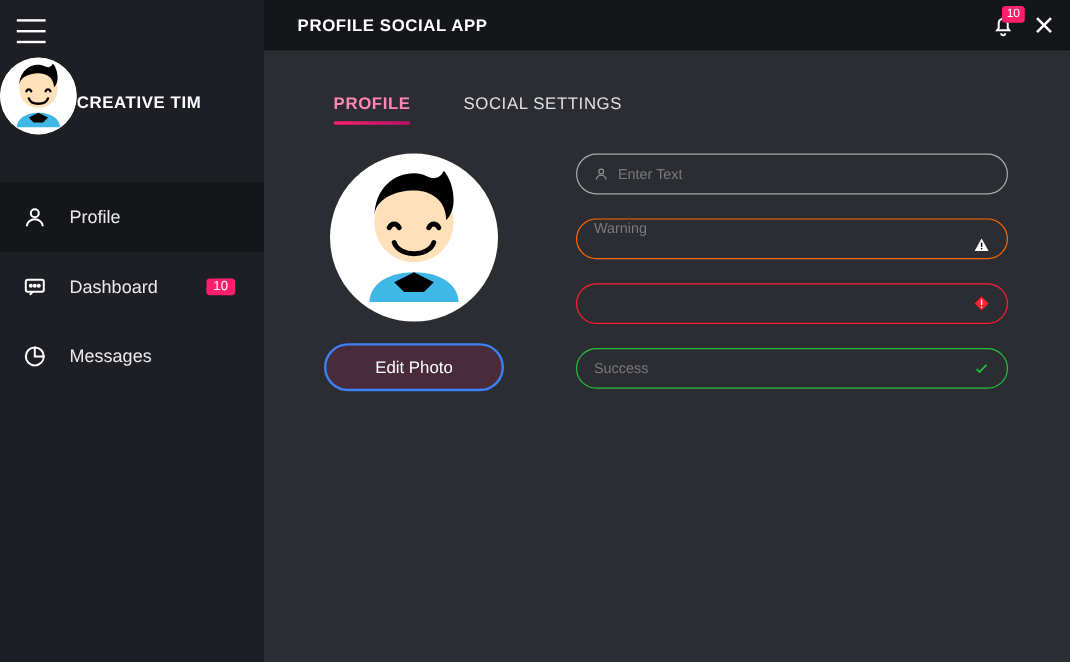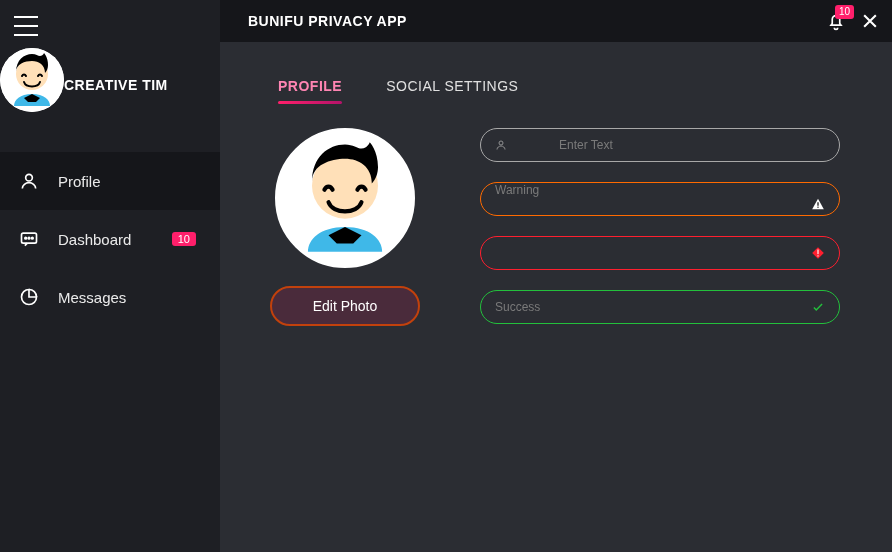--- a/index.html
+++ b/index.html
@@ -33,27 +33,27 @@
   
   .content { flex: 1; padding: 36px 30px; display: flex; flex-direction: column; }
   .tabs { display: flex; gap: 44px; margin-bottom: 24px; padding-left: 28px; }
   .tab { color: #e0e0e0; font-size: 14px; letter-spacing: 0.5px; padding-bottom: 10px; cursor: pointer; position: relative; }
   .tab.active { color: #ff85b3; font-weight: 600; }
   .tab.active::after { content: ""; position: absolute; left: 0; right: 0; bottom: 0; height: 3px; background: linear-gradient(90deg,#ff1f6b,#b4136a); border-radius: 2px; }
 
   .profile-area { display: flex; gap: 60px; align-items: flex-start; padding-left: 20px; }
   .photo-col { display: flex; flex-direction: column; align-items: center; }
   .avatar-lg { width: 140px; height: 140px; border-radius: 50%; background: #fff; overflow: hidden; display: flex; align-items: center; justify-content: center; border: 4px solid #fff; }
-  .edit-photo { margin-top: 18px; width: 150px; height: 40px; border-radius: 22px; border: 2px solid #c2410c; background: rgba(255,31,107,0.15); color: #fff; font-size: 14px; cursor: pointer; }
+  .edit-photo { margin-top: 18px; width: 150px; height: 40px; border-radius: 22px; border: 2px solid #3b82f6; background: rgba(255,31,107,0.15); color: #fff; font-size: 14px; cursor: pointer; }
 
   .fields-col { flex: 1; display: flex; flex-direction: column; gap: 20px; max-width: 360px; }
   .field { height: 34px; border-radius: 17px; border: 1.5px solid; background: transparent; display: flex; align-items: center; padding: 0 14px; color: #888; font-size: 12px; position: relative; }
   .field input { background: transparent; border: none; outline: none; color: #bbb; font-size: 12px; width: 100%; }
   .field input::placeholder { color: #7a7a7a; }
-  .f-default { border-color: #a8a8a8; gap: 44px; }
+  .f-default { border-color: #a8a8a8; }
   .f-warning { border-color: #ff6a00; flex-direction: column; }
   .f-error   { border-color: #ff1f2f; }
   .f-success { border-color: #23c03c; }
   .field .left-icon { margin-right: 8px; opacity: 0.8; }
   .field .right-icon { margin-left: auto; }
 
   svg { display: block; }
 </style>
 </head>
 <body>
@@ -112,21 +112,21 @@
               <path d="M12 3a9 9 0 0 1 9 9"></path>
             </svg>
         </span>
         <span class="nav-label">Messages</span>
       </div>
     </nav>
   </aside>
 
   <div class="main">
     <div class="header">
-      <div class="app-title">BUNIFU PRIVACY APP</div>
+      <div class="app-title">PROFILE SOCIAL APP</div>
       <div class="header-right">
         <div class="bell-wrap">
           <svg width="20" height="20" viewBox="0 0 24 24" fill="none" stroke="#fff" stroke-width="2">
               <path d="M6 17h12l-1.5-2V10a4.5 4.5 0 0 0-9 0v5z"></path>
               <path d="M10 20a2 2 0 0 0 4 0"></path>
             </svg>
           <span class="bell-badge">10</span>
         </div>
         <div class="close-btn">
           <svg width="20" height="20" viewBox="0 0 24 24" stroke="#fff" stroke-width="2.5">

